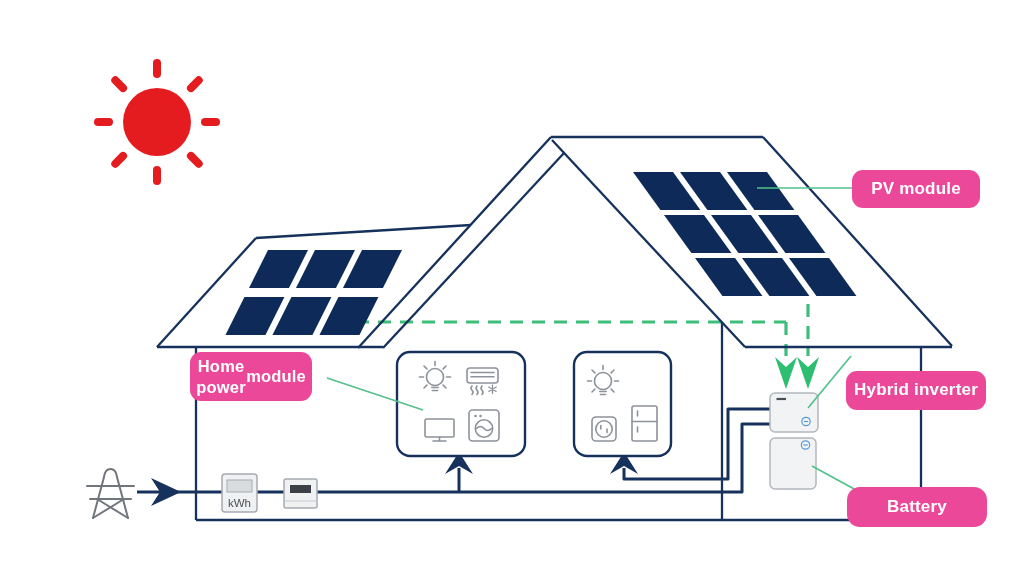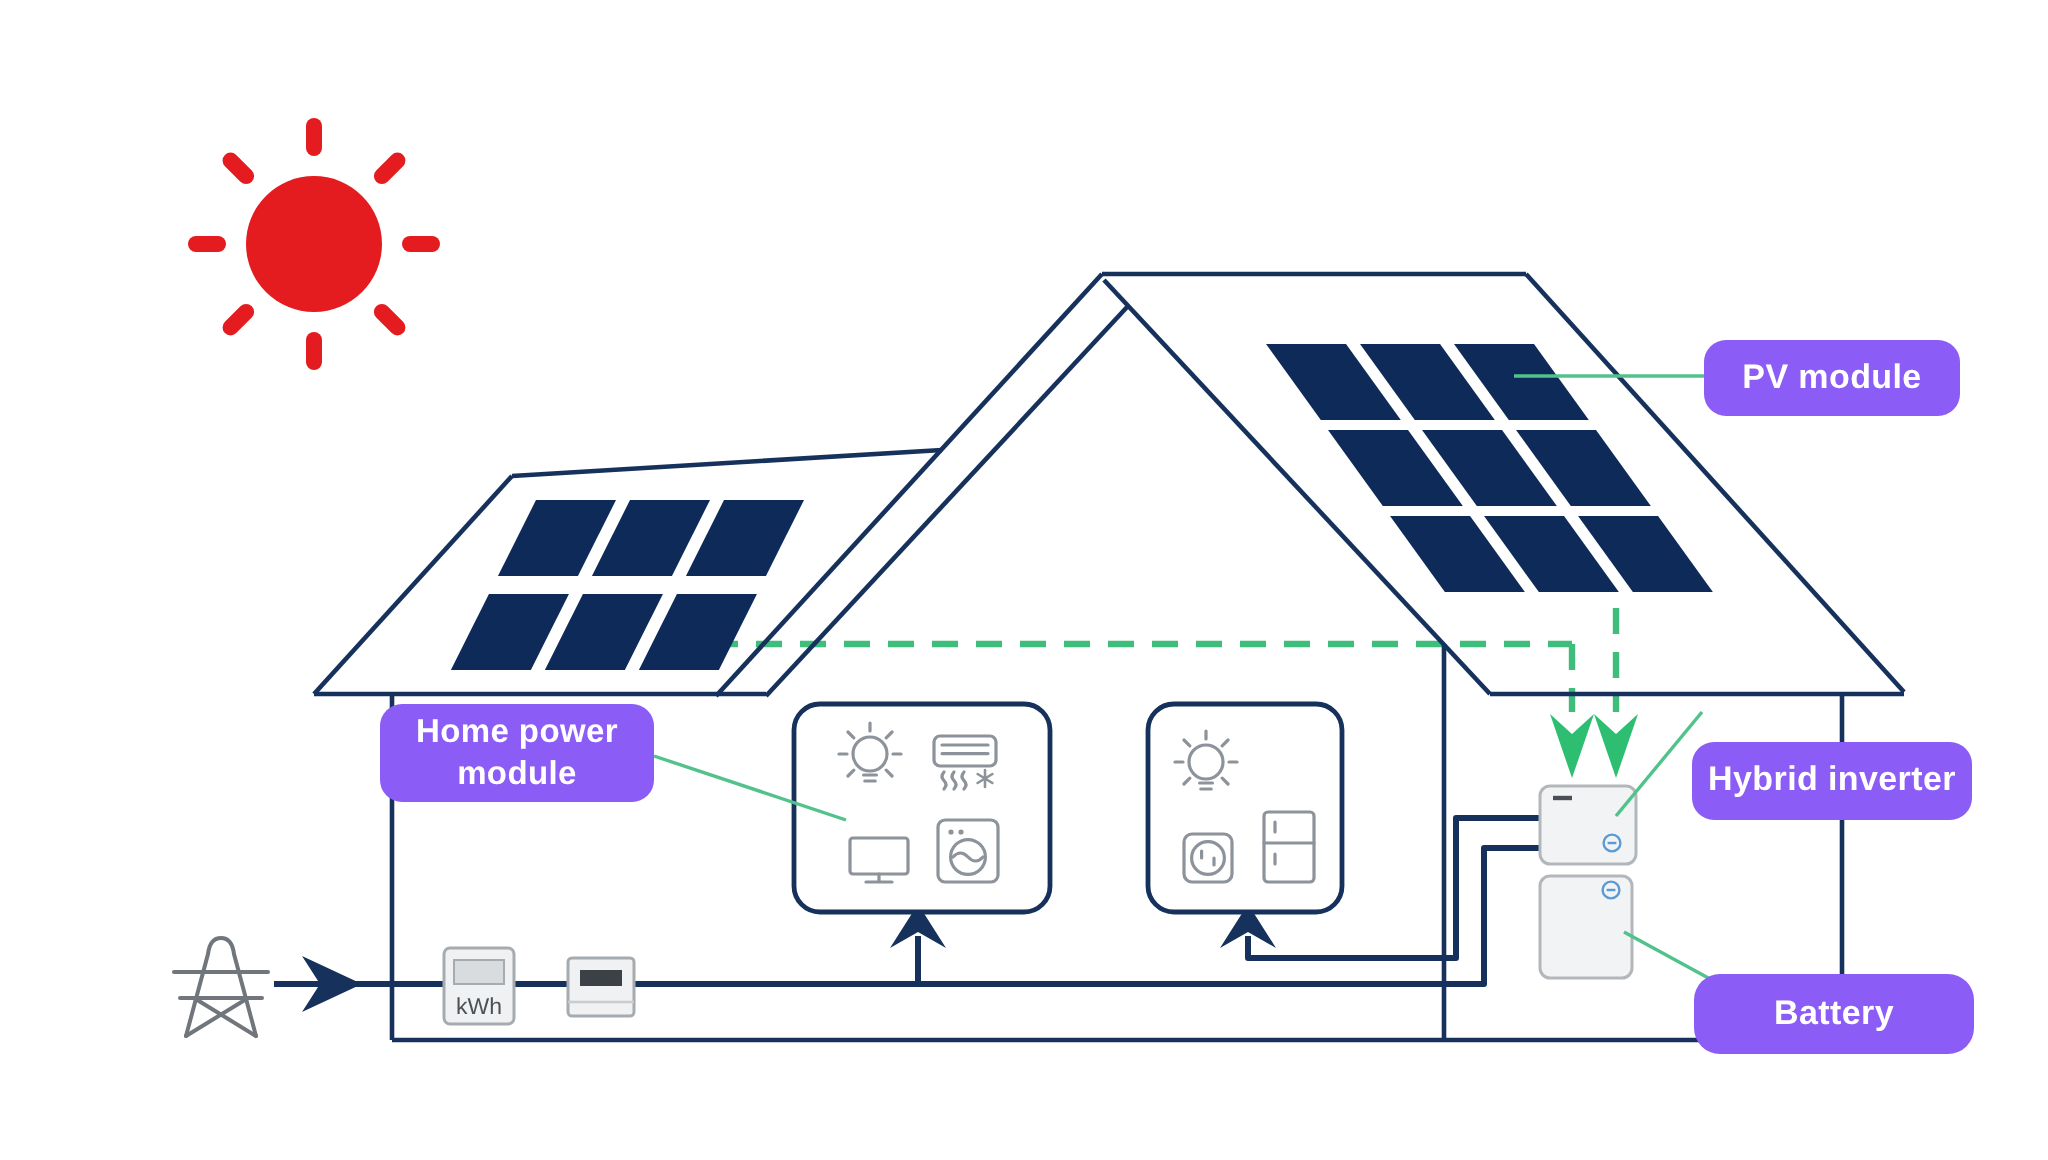--- a/index.html
+++ b/index.html
@@ -3,21 +3,21 @@
 <meta charset="utf-8">
 <style>
   html,body{margin:0;padding:0;background:#ffffff;}
   #stage{
     position:relative;width:1024px;height:580px;background:#ffffff;overflow:hidden;
     font-family:"Liberation Sans",sans-serif;
   }
   #stage svg{position:absolute;left:0;top:0;}
   .glabel{
     position:absolute;display:flex;align-items:center;justify-content:center;
-    background:#8b5cf6;color:#ffffff;border-radius:11px;
+    background:#ec4899;color:#ffffff;border-radius:11px;
     font-size:17px;font-weight:600;letter-spacing:.2px;text-align:center;line-height:1.22;
     box-sizing:border-box;padding:2px 6px;
   }
   .glabel.small{font-size:16.5px;}
 </style>
 </head>
 <body>
 
 <div id="stage">
 
@@ -179,18 +179,18 @@
 </div>
 
 <div class="glabel" style="left:846px;top:323px;width:140px;height:39px;margin-top:48px;">
   <span>Hybrid inverter</span>
 </div>
 
 <div class="glabel" style="left:847px;top:487px;width:140px;height:40px;border-radius:13px;align-items:center;">
   <span>Battery</span>
 </div>
 
-<div class="glabel small" style="left:190px;top:352px;width:137px;height:49px;flex-direction:column;">
+<div class="glabel small" style="left:190px;top:352px;width:122px;height:49px;flex-direction:row;">
   <span>Home power</span>
   <span>module</span>
 </div>
 
 </div>
 
 </body></html>

